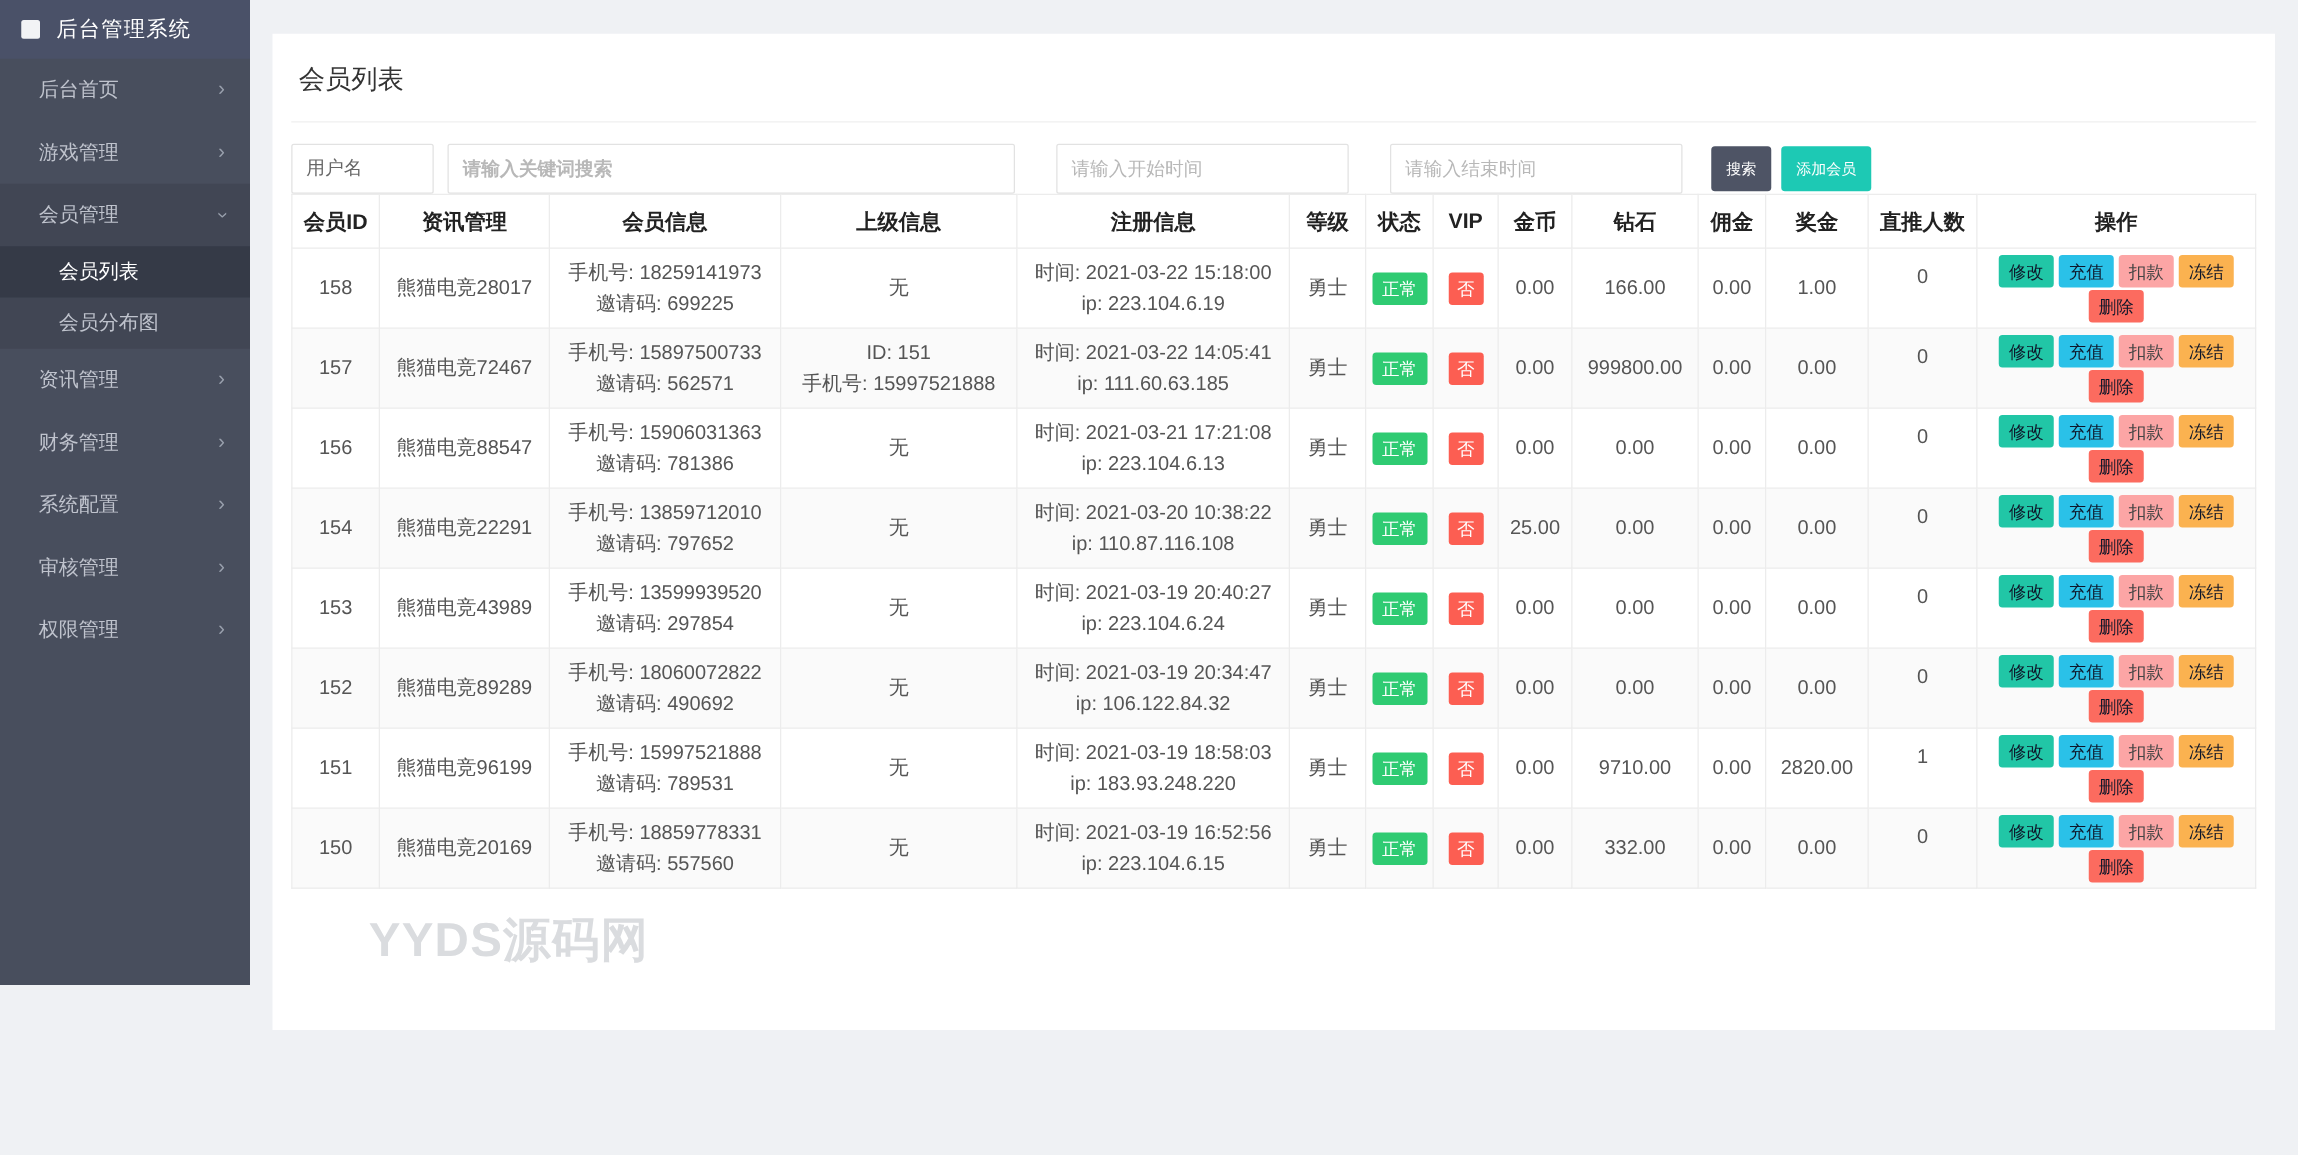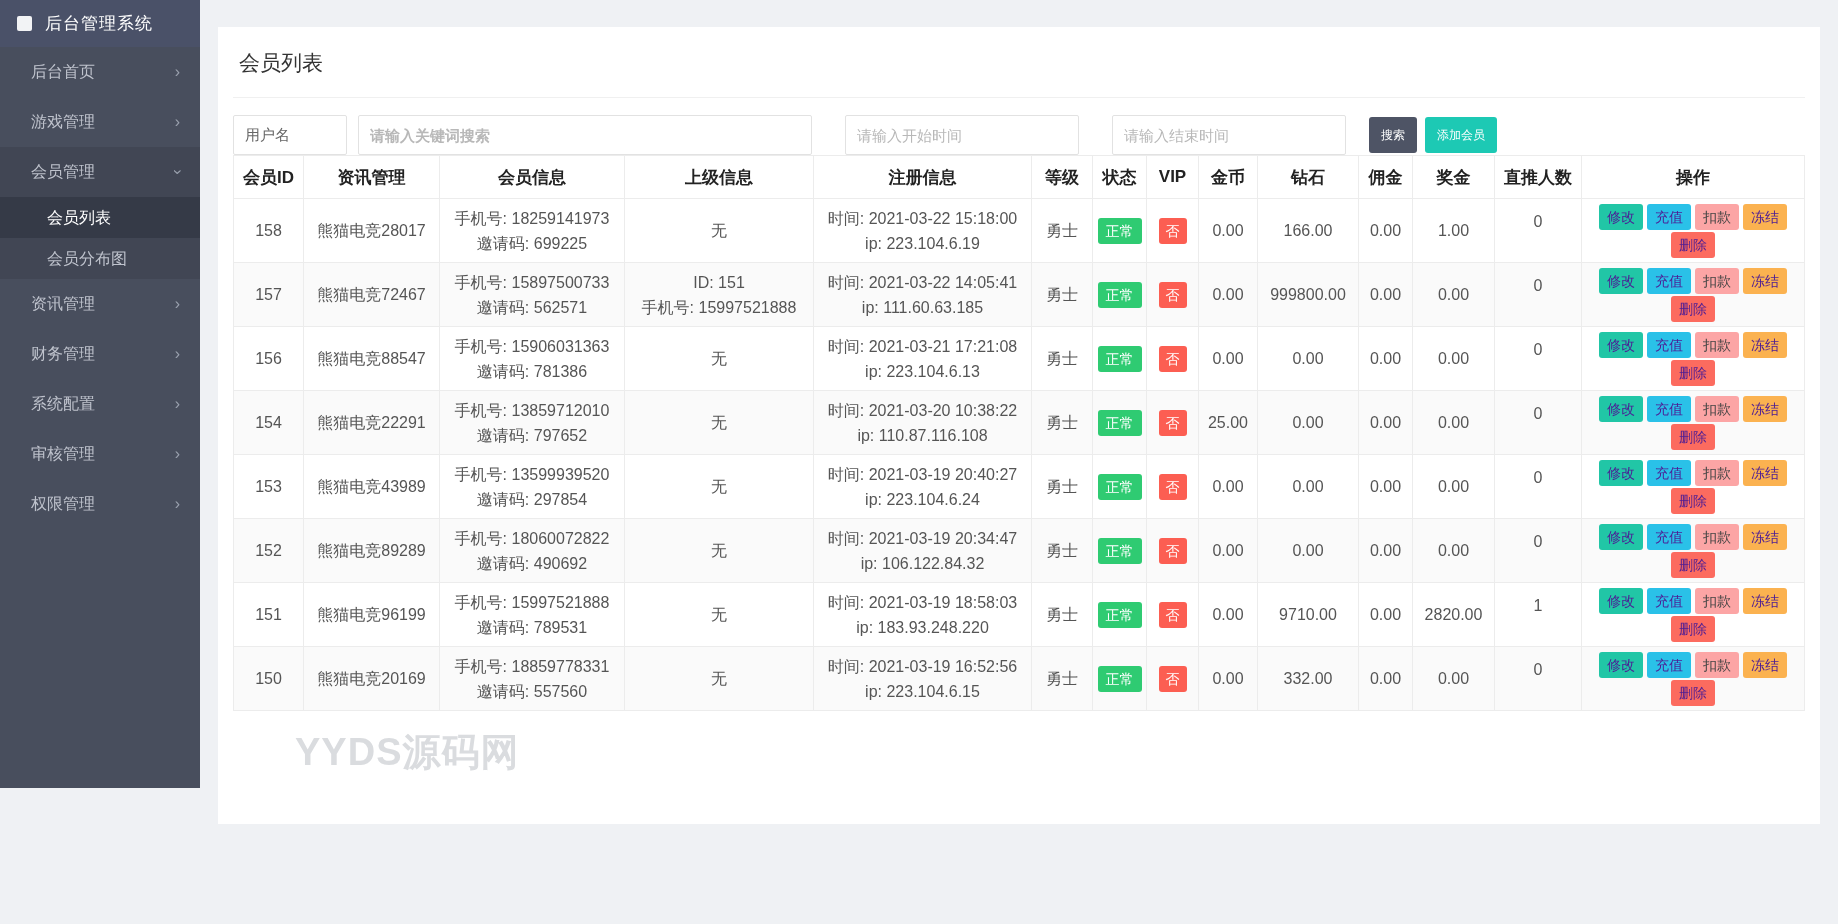--- a/index.html
+++ b/index.html
@@ -54,21 +54,21 @@
   th { font-size:17px; color:#222; font-weight:bold; height:43px;
     border:1px solid #ececec; background:#fff; padding:0 2px; }
   td { font-size:16px; color:#555; height:64px; text-align:center;
     border:1px solid #ececec; line-height:25px; padding:2px 3px; background:#fff; }
   tbody tr:nth-child(even) td { background:#fafafa; }
   td.refs { vertical-align:top; padding-top:10px; }
   .badge { display:inline-block; color:#fff; font-size:14px; border-radius:3px;
     padding:6px 8px; line-height:1; }
   .badge-green { background:#2fcb72; }
   .badge-red { background:#fc5e52; padding:6px 7px; }
-  .act { display:inline-block; color:#4c1d95; font-size:14px; border-radius:3px;
+  .act { display:inline-block; color:#0f172a; font-size:14px; border-radius:3px;
     padding:6px 8px; line-height:1; margin:1px 2px; cursor:pointer; white-space:nowrap; }
   .act-edit { background:#21c6a6; }
   .act-recharge { background:#2ac1e8; }
   .act-deduct { background:#fca5a5; color:#444; }
   .act-freeze { background:#fbb250; }
   .act-delete { background:#fc6b5f; }
 
   .watermark { margin:16px 0 0 62px; font-size:38px; font-weight:bold;
     color:#dadcdf; letter-spacing:1px; }
 </style>

